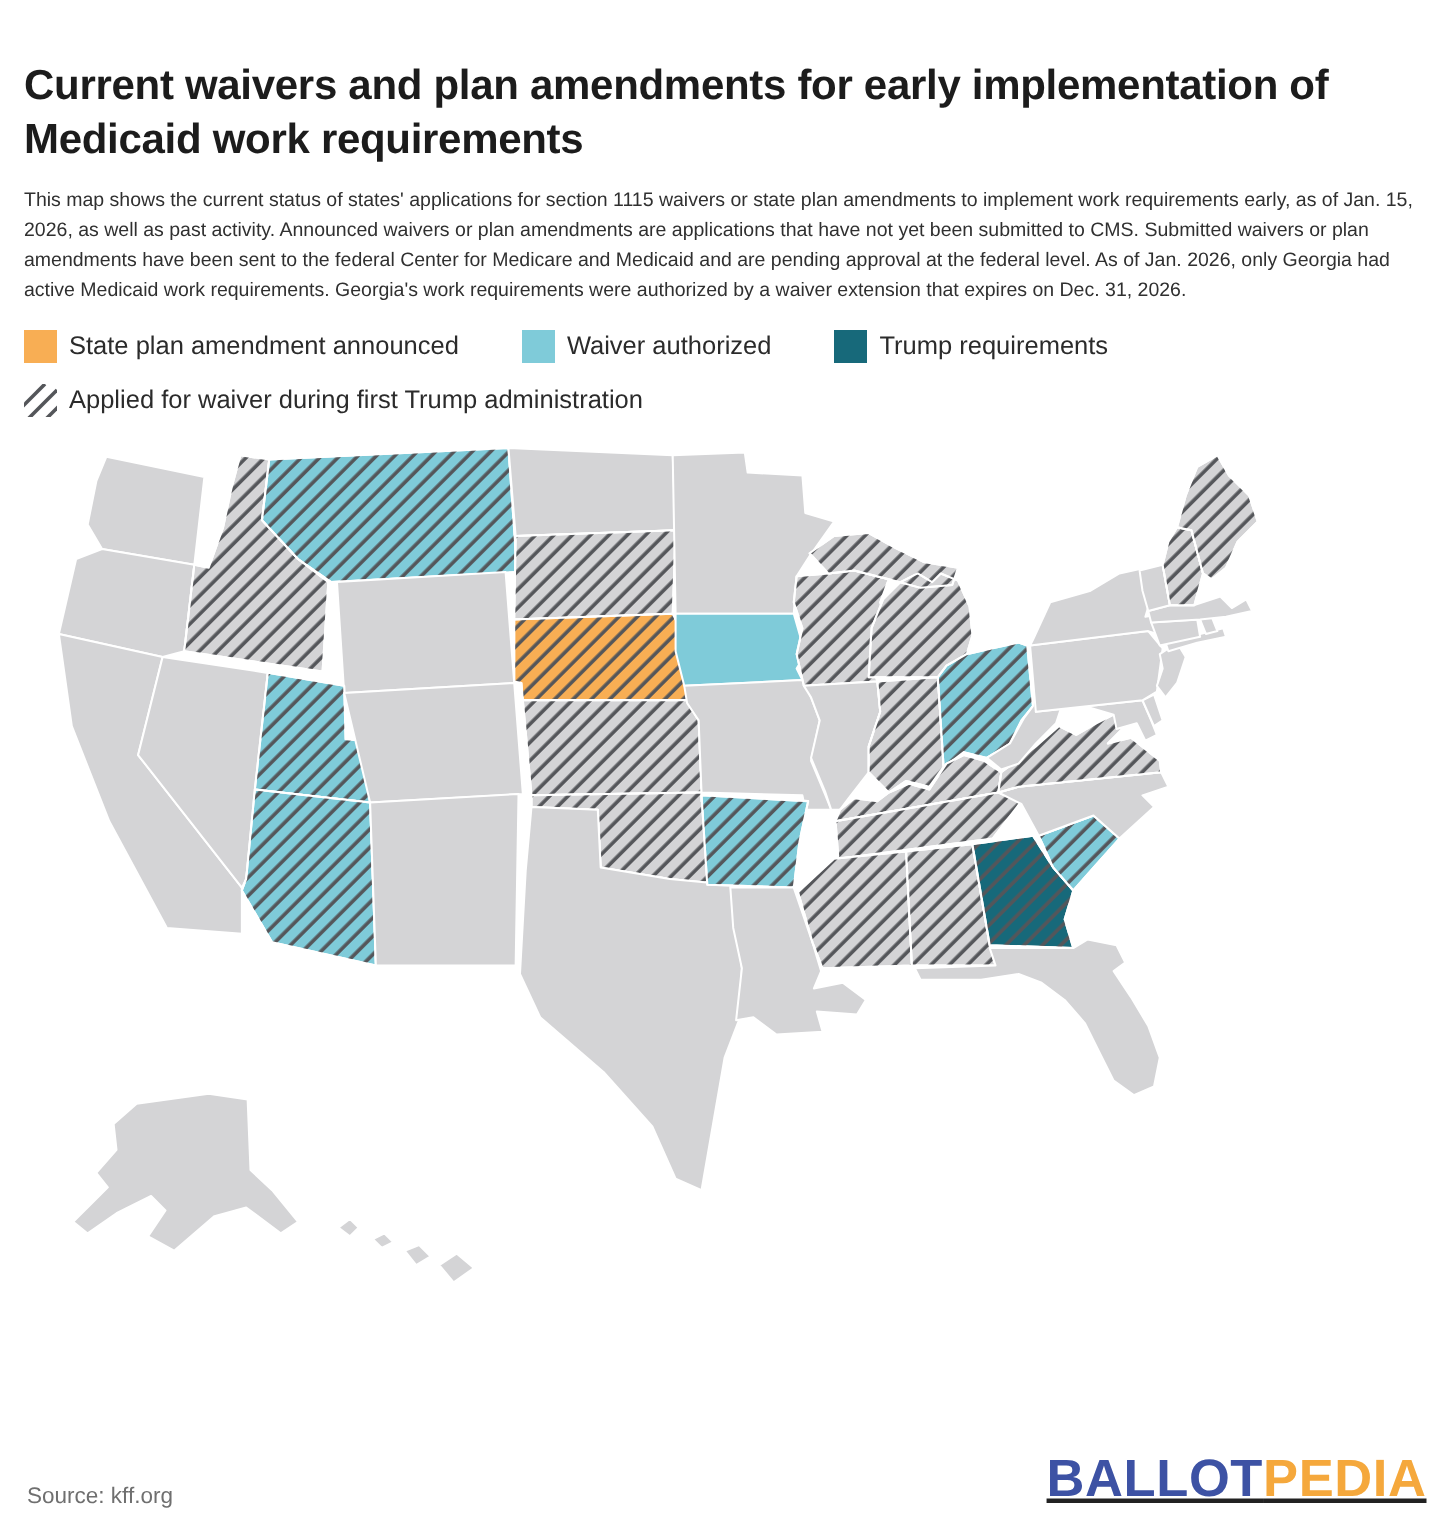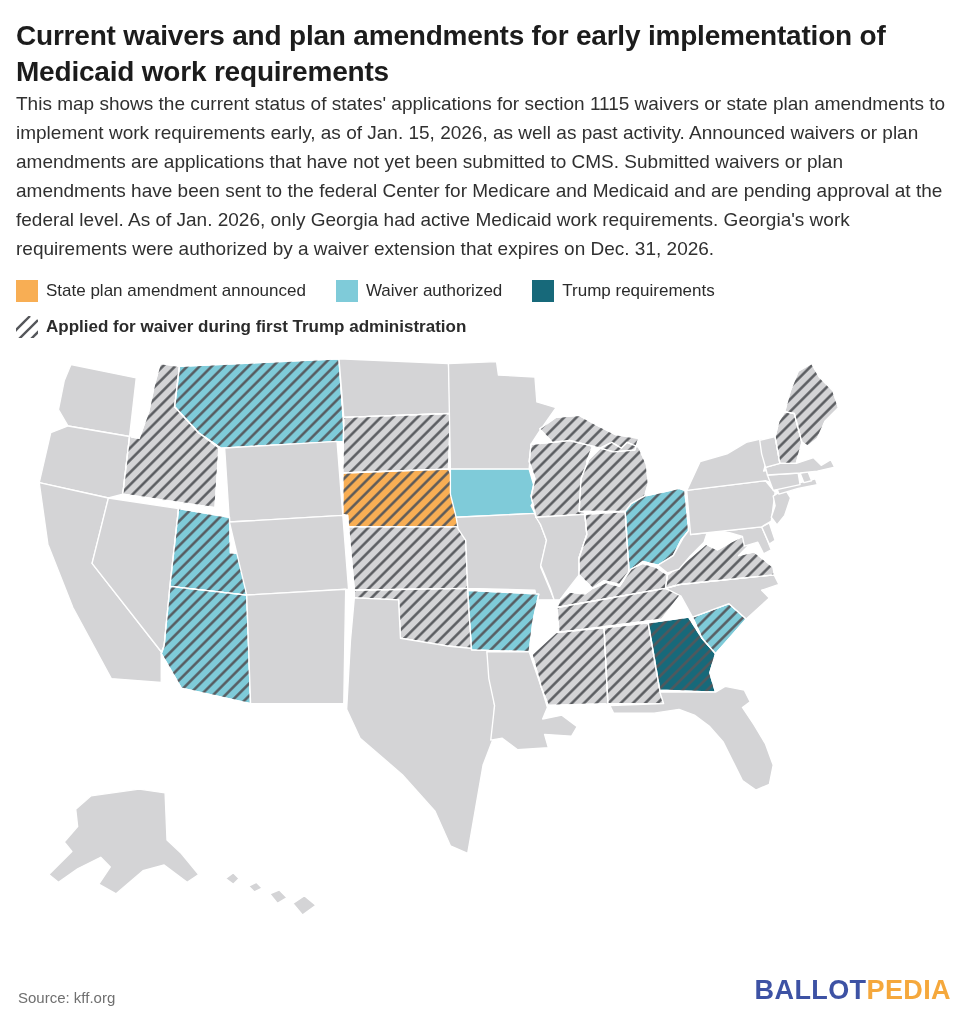--- a/index.html
+++ b/index.html
@@ -5,41 +5,41 @@
   * { box-sizing: border-box; margin: 0; padding: 0; }
   html, body { background: #ffffff; }
   body {
     width: 969px; height: 1024px;
     font-family: "Liberation Sans", sans-serif;
     color: #222; overflow: hidden;
   }
   .page { padding: 18px 16px 0 16px; height: 100%; display: flex; flex-direction: column; }
   .title {
     font-size: 28px; line-height: 1.27; font-weight: 700;
-    color: #1c1c1c; letter-spacing: -0.2px; max-width: 920px;
+    color: #1c1c1c; letter-spacing: -0.2px; max-width: 920px; margin-top: 21px;
   }
   .desc {
-    font-size: 19px; line-height: 1.53; color: #303030;
+    margin-top: 13px; font-size: 13px; line-height: 1.53; color: #303030;
     max-width: 945px;
   }
   .legend { margin-top: 17px; }
-  .legend-row { display: flex; align-items: flex-end; gap: 30px; flex-wrap: nowrap; }
-  .legend-row + .legend-row { margin-top: 14px; font-weight: bold; }
+  .legend-row { display: flex; align-items: flex-end; gap: 42px; flex-wrap: nowrap; }
+  .legend-row + .legend-row { margin-top: 14px; }
   .legend-item { display: flex; align-items: center; gap: 8px; white-space: nowrap; }
   .legend-swatch { width: 22px; height: 22px; flex: 0 0 auto; }
   .legend-label { font-size: 17px; color: #2b2b2b; }
   .map-wrap { margin-top: 14px; flex: 0 0 auto; }
   .map-wrap svg { display: block; }
   .state { stroke: #ffffff; stroke-width: 1.4; stroke-linejoin: round; stroke-linecap: round; }
   .footer {
     margin-top: auto; padding: 0 2px 18px 2px;
     display: flex; justify-content: space-between; align-items: flex-end;
   }
   .source { font-size: 15px; color: #6f6f6f; text-align: right; }
-  .logo { font-size: 27px; font-weight: 700; letter-spacing: 0.4px; font-family: "Liberation Sans", sans-serif; }
+  .logo { font-size: 35px; font-weight: 700; letter-spacing: 0.4px; font-family: "Liberation Sans", sans-serif; text-decoration: underline; }
   .logo .p1 { color: #3d52a4; }
   .logo .p2 { color: #f5a83c; }
 </style>
 </head>
 <body>
 
 <div class="page">
 
   <h1 class="title">Current waivers and plan amendments for early implementation of Medicaid work requirements</h1>
 

